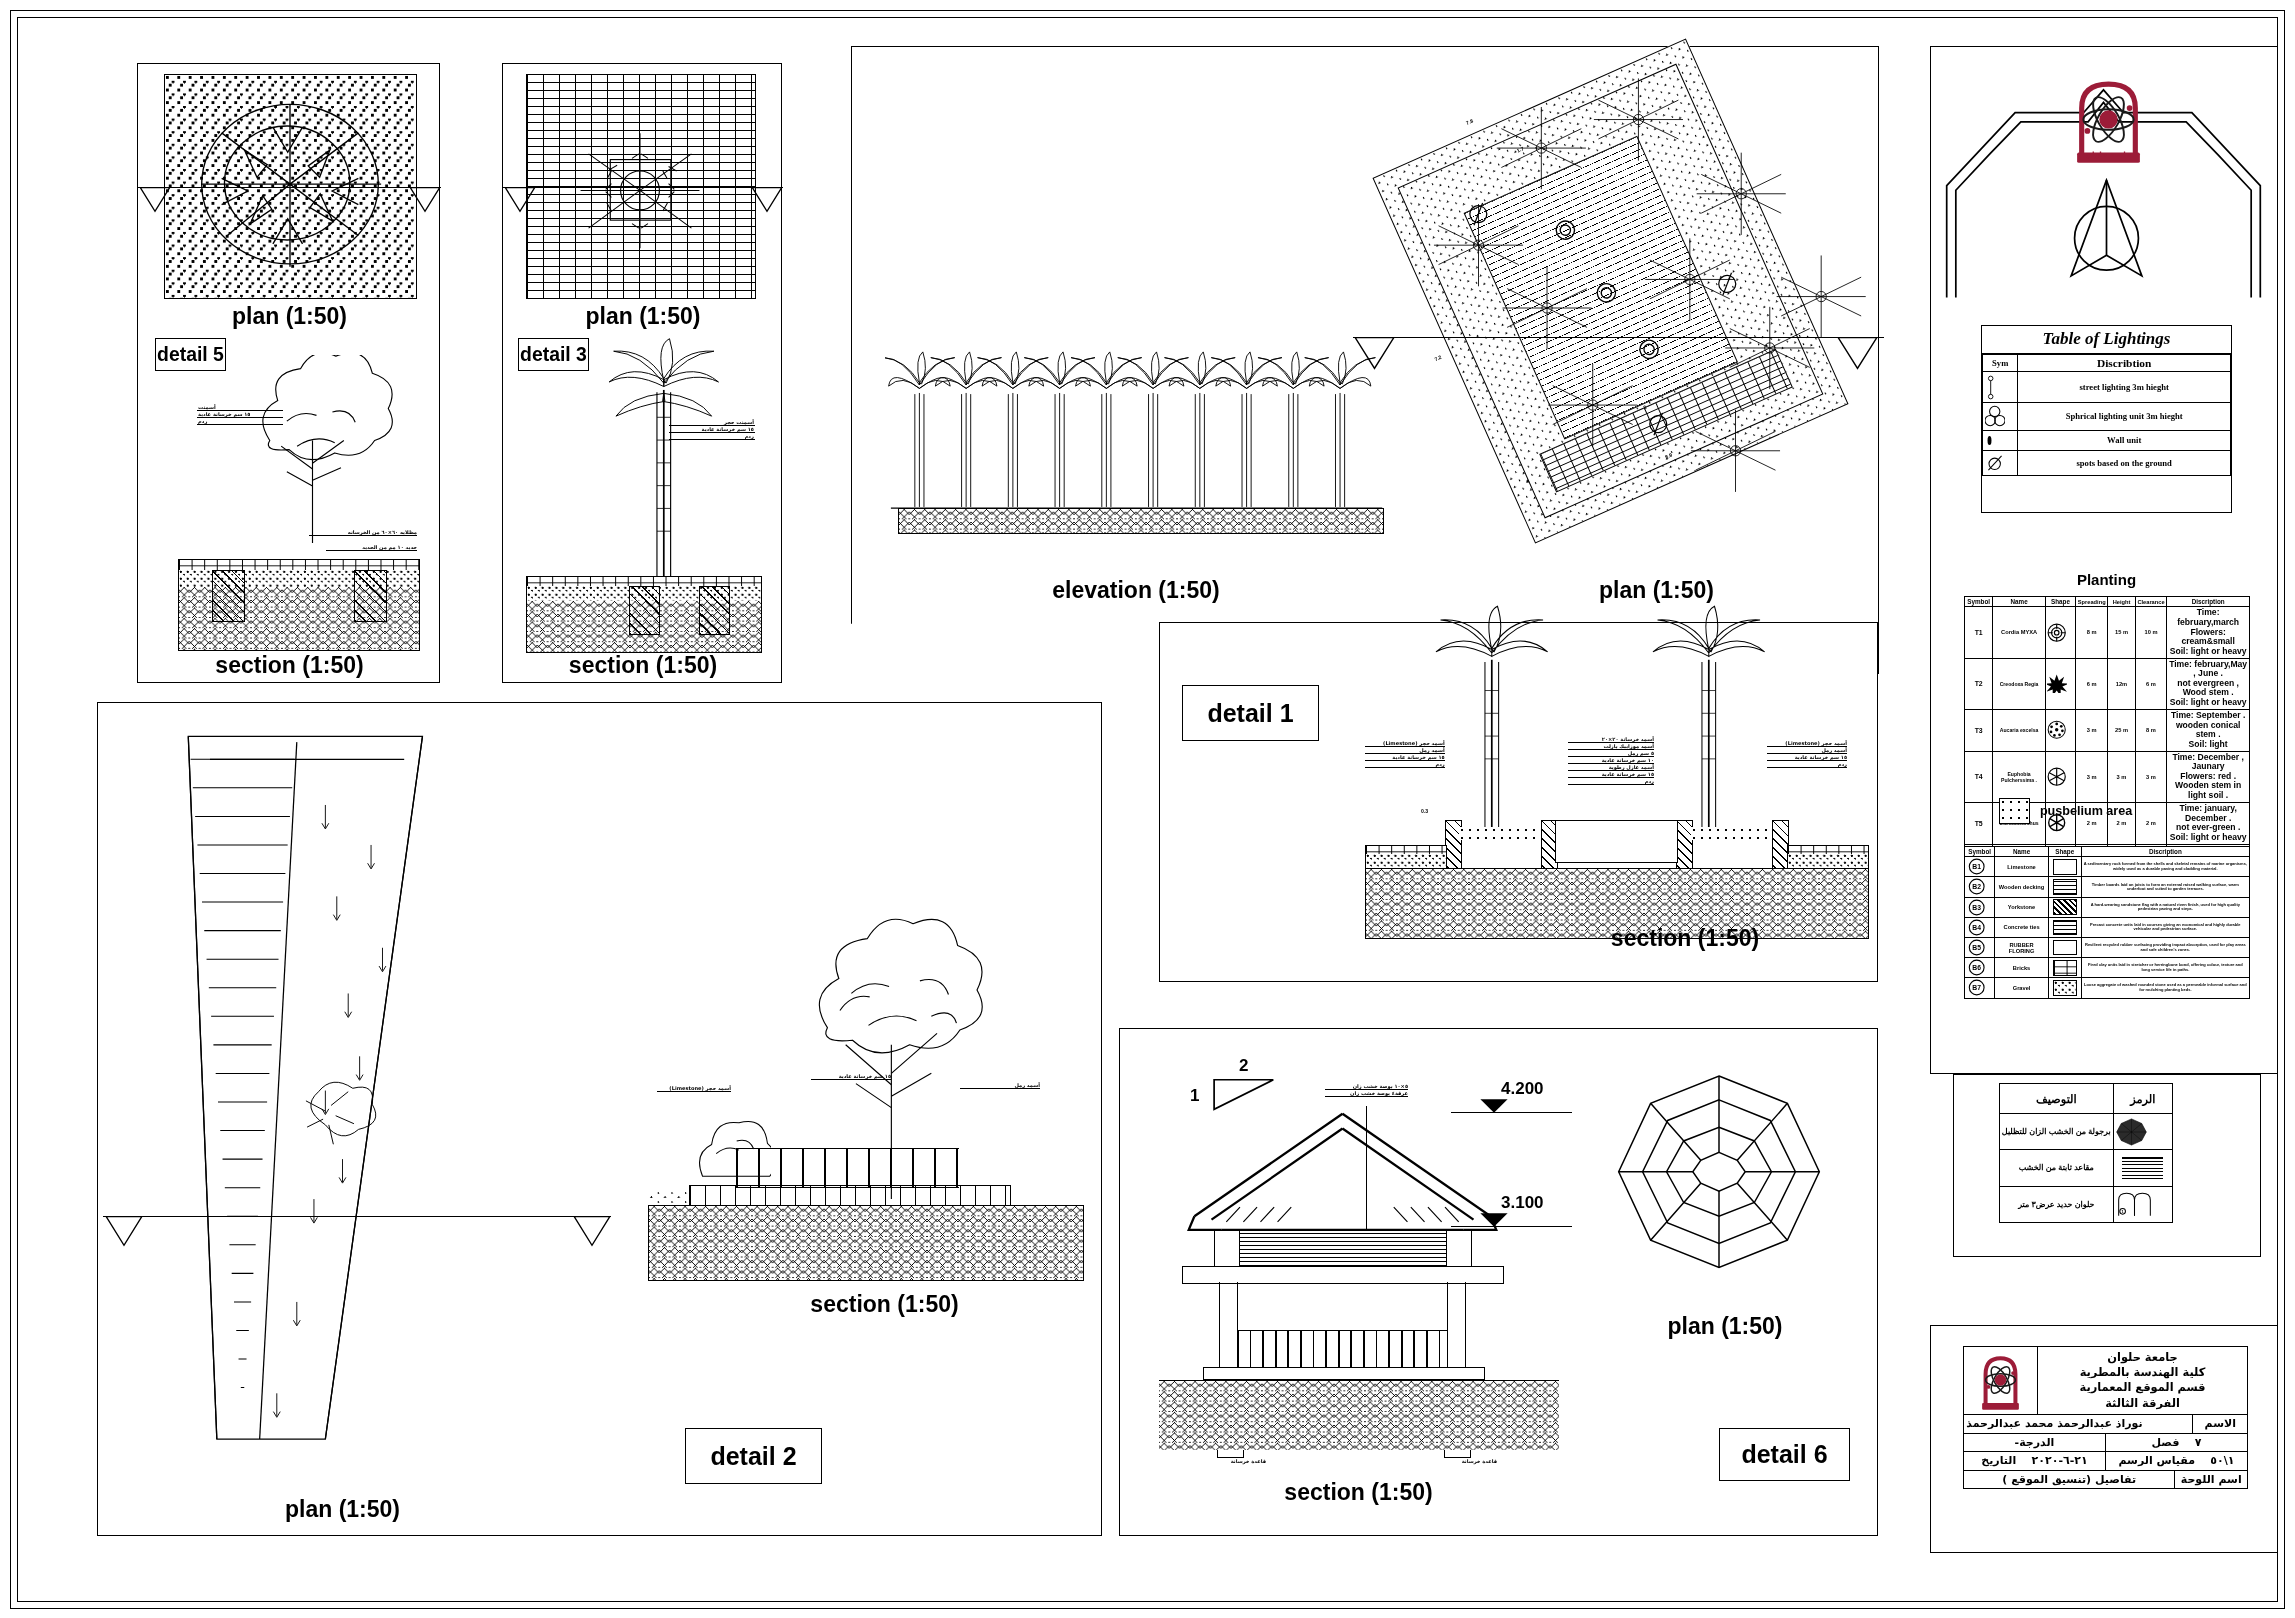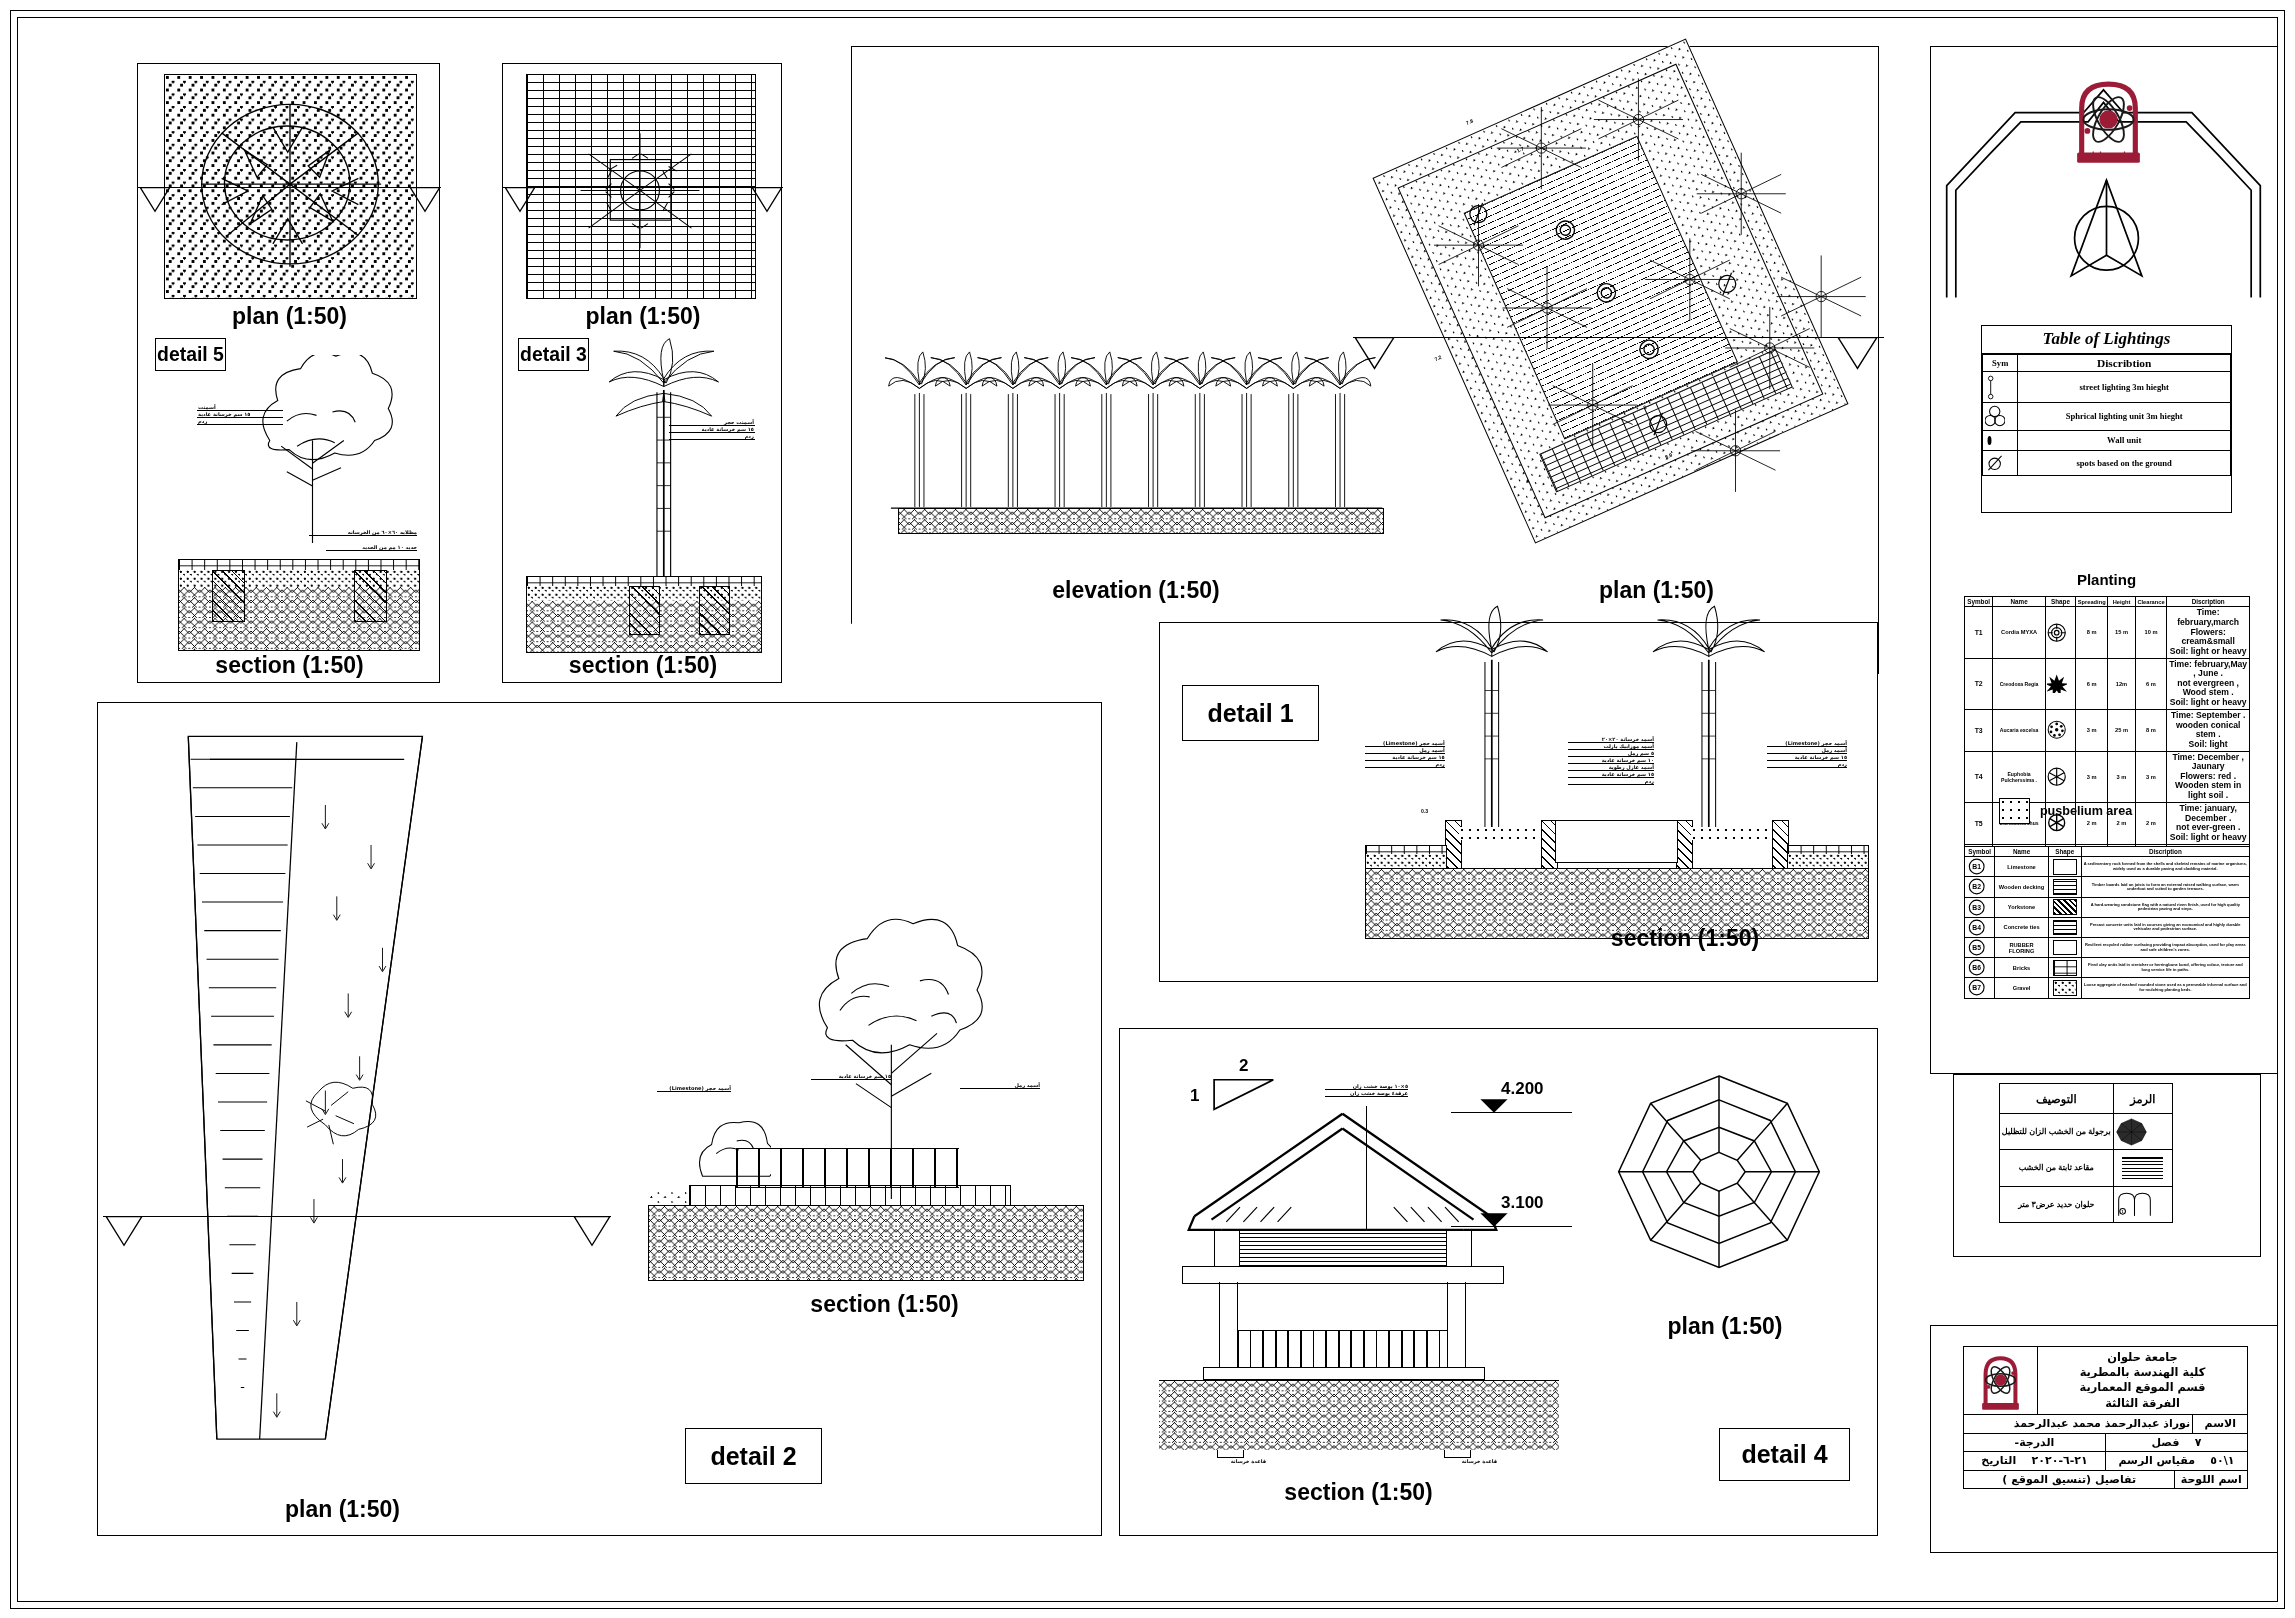--- a/index.html
+++ b/index.html
@@ -639,21 +639,21 @@
       <polygon points="210,14 330,62 386,182 330,302 210,350 90,302 34,182 90,62"></polygon>
       <polygon points="210,56 300,92 344,182 300,272 210,308 120,272 76,182 120,92"></polygon>
       <polygon points="210,104 272,128 302,182 272,236 210,260 148,236 118,182 148,128"></polygon>
       <polygon points="210,148 242,162 256,182 242,202 210,216 178,202 164,182 178,162"></polygon>
       <path d="M210 14 L210 148 M330 62 L242 162 M386 182 L256 182 M330 302 L242 202
                M210 350 L210 216 M90 302 L178 202 M34 182 L164 182 M90 62 L178 162"></path>
     </g>
   </svg>
   <div class="cap cap-lg" style="left:1605px;top:1313px;width:240px;">plan (1:50)</div>
 
-  <div class="tagbox big" style="left:1719px;top:1428px;width:131px;height:53px;">detail 4</div>
+  <div class="tagbox big" style="left:1719px;top:1428px;width:131px;height:53px;">detail 6</div>
 
   <div class="panel" style="left:1930px;top:46px;width:348px;height:1028px;"></div>
 
   <svg style="position:absolute;left:1941px;top:53px;" width="325" height="246" viewBox="0 0 570 430">
     <g class="nofill" stroke-width="3">
       <path d="M10 428 V232 L70 168 L130 104 L250 104 L285 64 L320 104 L440 104 L500 168 L560 232 V428"></path>
       <path d="M26 428 V240 L84 178 L140 120 L258 120 L285 86 L312 120 L430 120 L486 178 L544 240 V428"></path>
     </g>
   </svg>
   <svg style="position:absolute;left:2060px;top:67px;" width="97" height="97" viewBox="0 0 170 170">
@@ -1105,21 +1105,21 @@
       </div>
       <div class="ar" style="flex:1;text-align:center;padding:3.4px 2.3px;line-height:1.32;">
         <div style="font-size:11.4px;">جامعة حلوان</div>
         <div style="font-size:11.4px;">كلية الهندسة بالمطرية</div>
         <div style="font-size:11.4px;">قسم الموقع المعمارية</div>
         <div style="font-size:11.4px;">الفرقة الثالثة</div>
       </div>
     </div>
 
     <div style="display:flex;border-bottom:1.4px solid #000;">
-      <div class="ar" style="flex:1;text-align:right;font-size:11px;padding:2.3px;border-right:1.4px solid #000;">نوراذ عبدالرحمذ محمد عبدالرحمذ</div>
+      <div class="ar" style="flex:1;text-align:left;font-size:11px;padding:2.3px;border-right:1.4px solid #000;">نوراذ عبدالرحمذ محمد عبدالرحمذ</div>
       <div class="ar" style="width:49px;text-align:center;font-size:11px;padding:2.3px;">الاسم</div>
     </div>
 
     <div style="display:flex;border-bottom:1.4px solid #000;">
       <div class="ar" style="flex:1;text-align:center;font-size:11px;padding:2.3px;border-right:1.4px solid #000;">الدرجة-</div>
       <div class="ar" style="flex:1;text-align:center;font-size:11px;padding:2.3px;">
         <span>٧</span>
         &nbsp;&nbsp;
         <span>فصل</span>
       </div>

